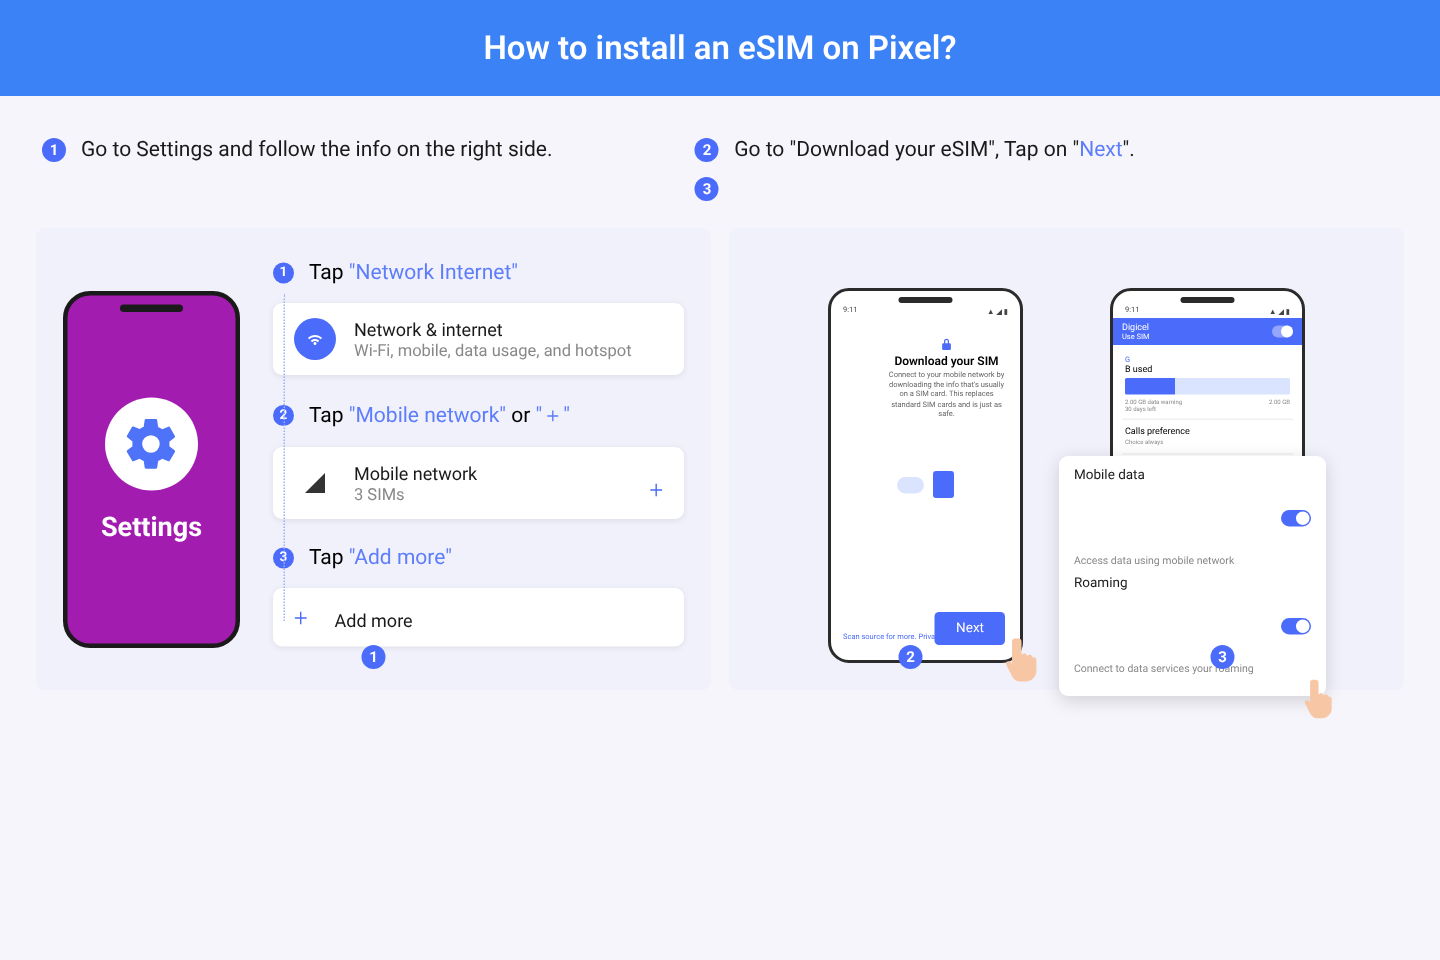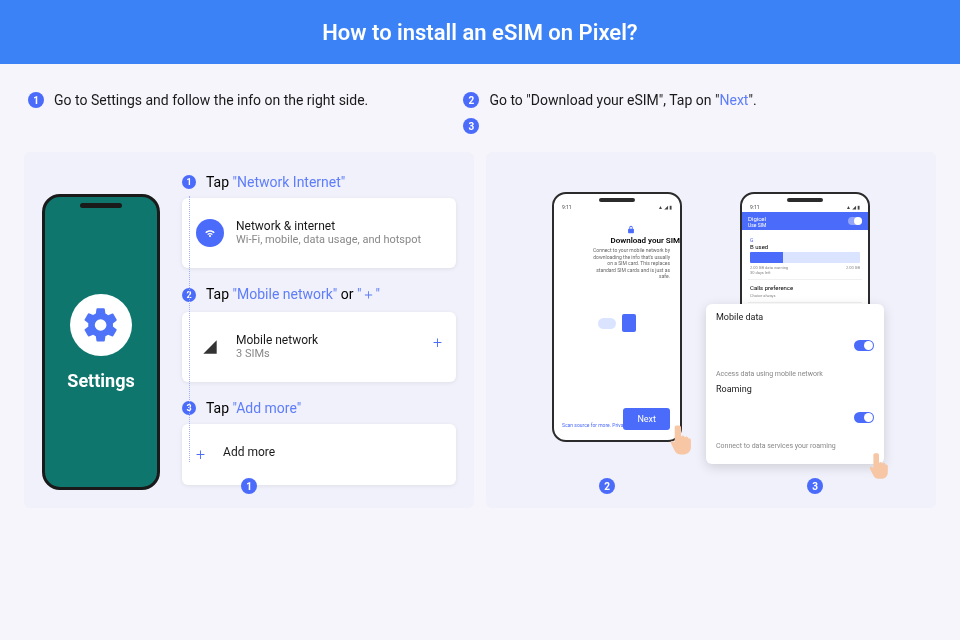--- a/index.html
+++ b/index.html
@@ -9,41 +9,41 @@
   .top-steps { display: flex; padding: 28px 28px 18px; gap: 28px; }
   .top-left { flex: 1; }
   .top-right { flex: 1.15; }
   .step-line { display: flex; align-items: center; gap: 10px; font-size: 14px; color: #1a1a1a; margin-bottom: 10px; }
   .step-line:last-child { margin-bottom: 0; }
   .badge { width: 16px; height: 16px; border-radius: 50%; background: #4b6bfb; color: #fff; font-size: 10px; font-weight: 700; display: inline-flex; align-items: center; justify-content: center; flex-shrink: 0; }
   .hl { color: #5e7dfb; }
   .panels { display: flex; gap: 12px; padding: 0 24px; }
   .panel { background: #f0f1fa; border-radius: 6px; flex: 1; padding: 22px 18px 18px; position: relative; }
   .panel-left { display: flex; gap: 22px; }
-  .phone { width: 118px; height: 296px; border: 3px solid #1a1a1a; border-radius: 18px; position: relative; background: #0f766e; display: flex; flex-direction: column; align-items: center; justify-content: center; gap: 14px; flex-shrink: 0; margin-top: 20px; }
+  .phone { width: 118px; height: 238px; border: 3px solid #1a1a1a; border-radius: 18px; position: relative; background: #a21caf; display: flex; flex-direction: column; align-items: center; justify-content: center; gap: 14px; flex-shrink: 0; margin-top: 20px; }
   .phone::before { content: ''; position: absolute; top: 6px; width: 42px; height: 5px; background: #1a1a1a; border-radius: 3px; }
   .gear-circle { width: 62px; height: 62px; border-radius: 50%; background: #fff; display: flex; align-items: center; justify-content: center; }
   .gear-circle svg { width: 40px; height: 40px; }
   .phone-label { color: #fff; font-size: 18px; font-weight: 700; }
   .substeps { flex: 1; display: flex; flex-direction: column; gap: 18px; position: relative; }
   .sub { }
   .sub-head { display: flex; align-items: center; gap: 10px; font-size: 14px; margin-bottom: 8px; }
   .sub-head .badge { width: 14px; height: 14px; font-size: 9px; }
-  .card { background: #fff; border-radius: 6px; box-shadow: 0 1px 4px rgba(0,0,0,0.08); padding: 21px 14px; display: flex; align-items: flex-start; gap: 12px; font-size: 12px; }
+  .card { background: #fff; border-radius: 6px; box-shadow: 0 1px 4px rgba(0,0,0,0.08); padding: 10px 14px; display: flex; align-items: flex-end; gap: 12px; font-size: 12px; margin-top: 12px; }
   .card .icon { width: 28px; height: 28px; border-radius: 50%; display: flex; align-items: center; justify-content: center; flex-shrink: 0; }
   .card .title { font-size: 12px; color: #1a1a1a; }
   .card .sub-text { font-size: 11px; color: #888; }
   .card .plus { margin-left: auto; color: #4b6bfb; font-size: 16px; font-weight: 300; }
   .wifi-icon { background: #4b6bfb; }
   .sig-icon svg { width: 16px; height: 16px; }
   .panel-right { display: flex; gap: 18px; justify-content: center; padding-top: 18px; }
   .mini-phone { width: 130px; height: 250px; border: 2px solid #2b2b2b; border-radius: 14px; background: #fff; position: relative; overflow: visible; flex-shrink: 0; }
   .mini-phone::before { content: ''; position: absolute; top: 4px; left: 50%; transform: translateX(-50%); width: 36px; height: 4px; background: #2b2b2b; border-radius: 2px; }
   .mp-statusbar { position: absolute; top: 10px; left: 8px; right: 8px; display: flex; justify-content: space-between; font-size: 5px; color: #444; }
-  .mp-dl { position: absolute; top: 26px; left: 0; right: 0; text-align: right; margin-left: 28px; }
+  .mp-dl { position: absolute; top: 26px; left: 0; right: 0; text-align: center; margin-left: 28px; }
   .mp-dl .lock { width: 10px; height: 10px; margin: 0 auto 6px; color: #4b6bfb; }
   .mp-dl .t { font-size: 8px; font-weight: 600; }
   .mp-dl .d { font-size: 5px; color: #666; padding: 2px 10px; line-height: 1.3; }
   .mp-cloud { position: absolute; top: 120px; left: 50%; transform: translateX(-50%); display: flex; align-items: center; gap: 6px; }
   .mp-cloud .cloud { width: 18px; height: 11px; background: #dbe4ff; border-radius: 6px; position: relative; }
   .mp-cloud .sim { width: 14px; height: 18px; background: #4b6bfb; border-radius: 2px; }
   .mp-priv { position: absolute; bottom: 12px; left: 8px; font-size: 5px; color: #4b6bfb; }
   .mp-next { position: absolute; bottom: 10px; right: 10px; background: #4b6bfb; color: #fff; font-size: 9px; padding: 6px 14px; border-radius: 3px; }
   .hand1 { position: absolute; right: -16px; bottom: -18px; width: 30px; height: 36px; }
   .hand1 svg, .hand2 svg { width: 100%; height: 100%; }

